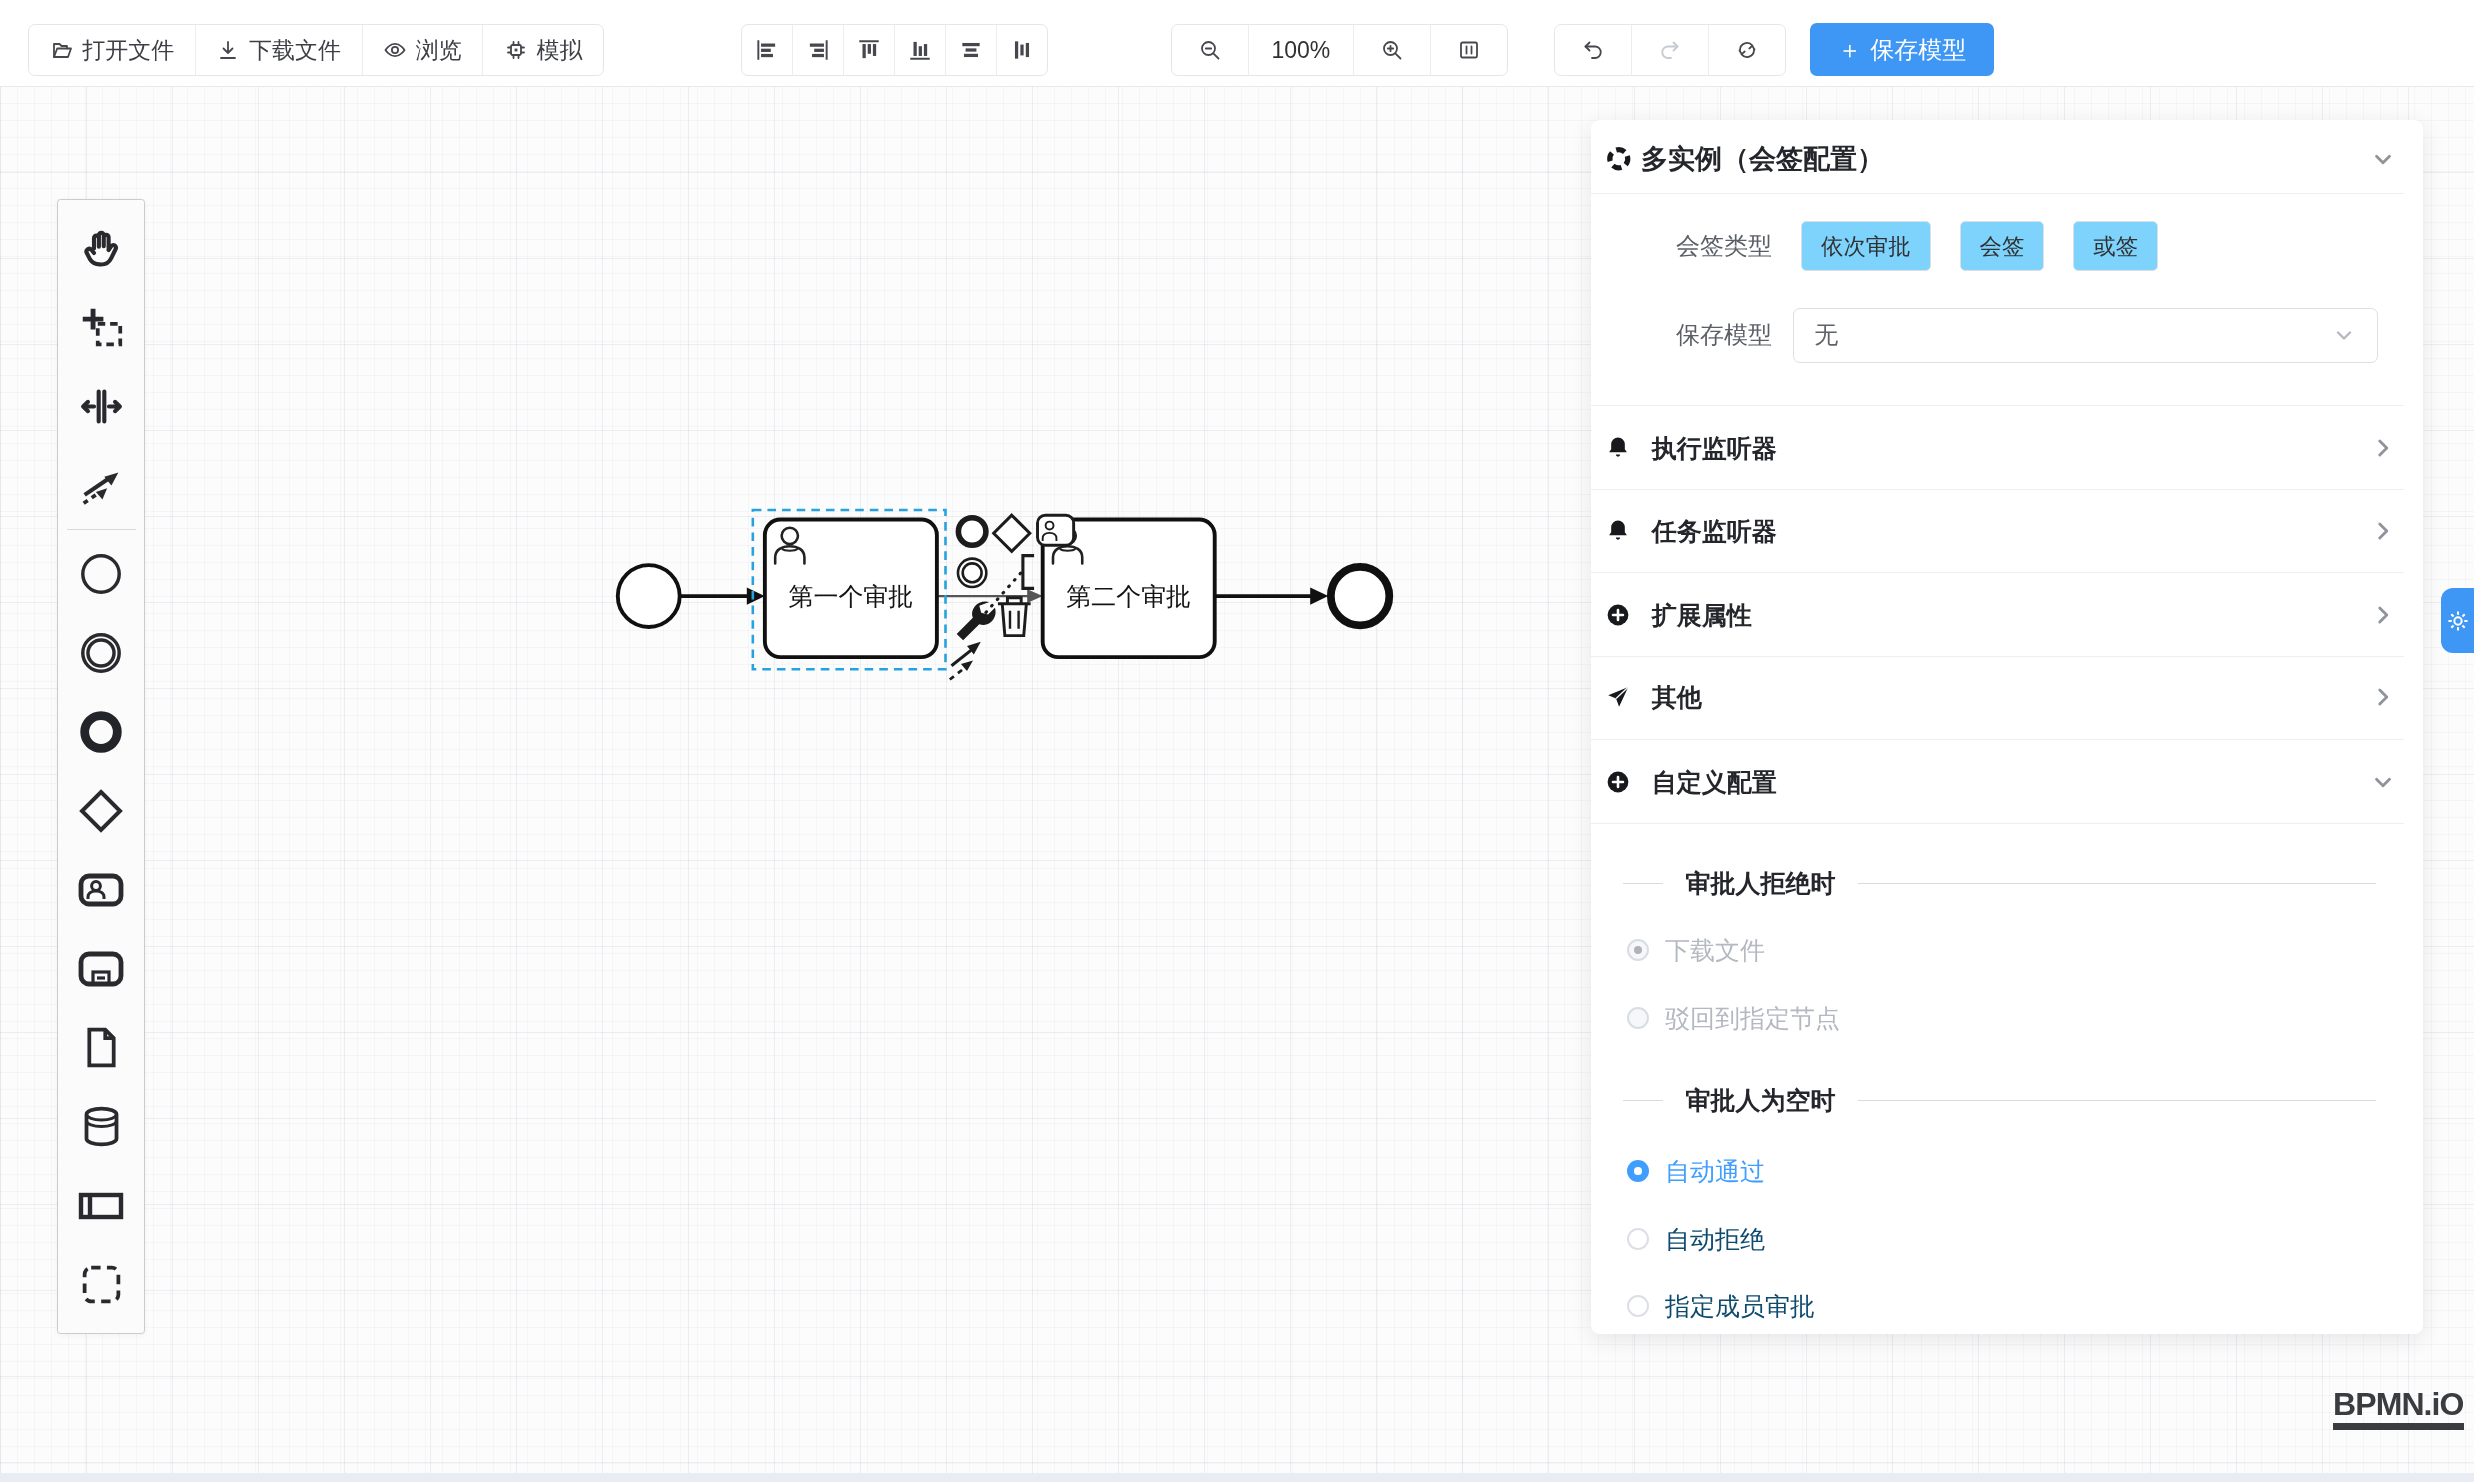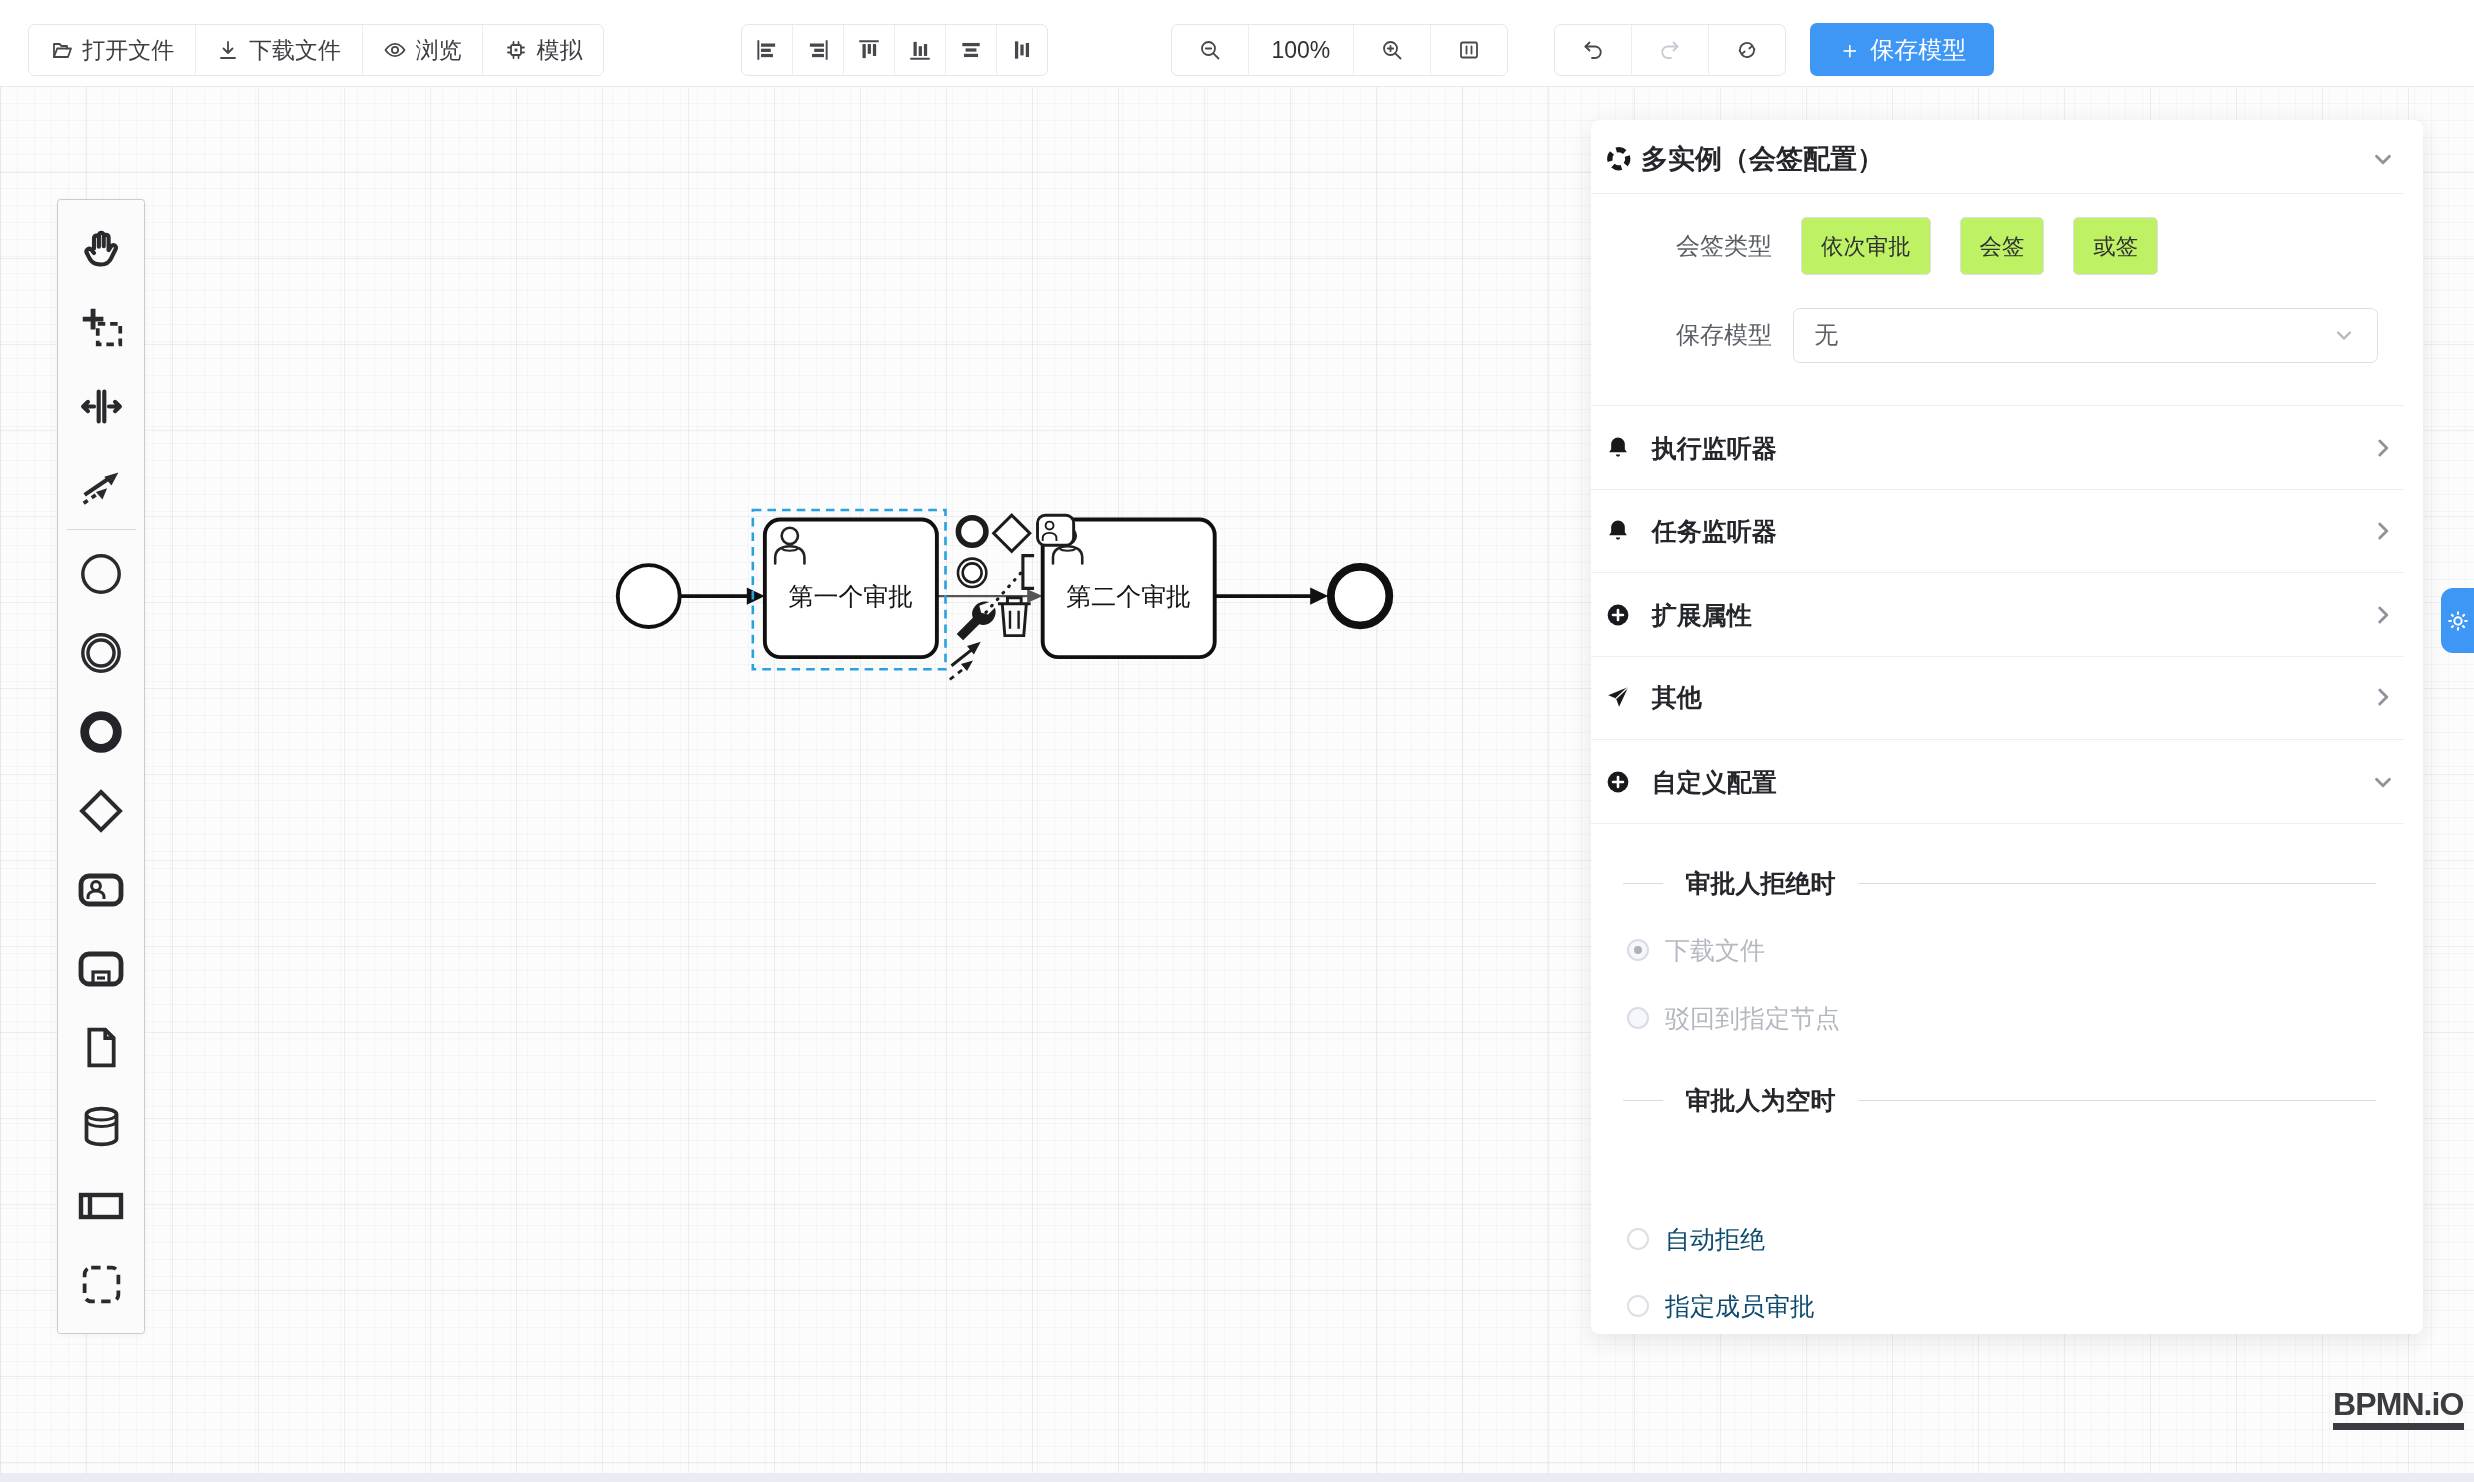--- a/index.html
+++ b/index.html
@@ -37,21 +37,21 @@
   .picon{stroke:#2a2a2e;fill:none;stroke-width:2.2;stroke-linecap:round;stroke-linejoin:round;}
   
   .panel{position:absolute;left:1591px;top:120px;width:832px;height:1214px;background:#fff;border-radius:8.6px;
          box-shadow:0 5.2px 22.4px rgba(31,35,41,.10);z-index:20;}
   .p-row{position:absolute;left:0;width:100%;box-sizing:border-box;display:flex;align-items:center;}
   .p-divider{position:absolute;left:0;width:813px;border-top:1.3px solid #eceef3;}
   .p-title{font-size:27px;font-weight:bold;color:#24262b;display:flex;align-items:center;gap:8.6px;}
   .sec-label{font-size:25px;font-weight:700;color:#24262b;display:flex;align-items:center;gap:21px;cursor:pointer;}
   .chev{position:absolute;right:27.5px;}
   .form-label{width:181px;text-align:right;font-size:24px;color:#5a5e66;flex:none;}
-  .qc-btn{height:58px;padding:0 19px;margin-left:29px;background:#bef264;border:1.3px solid #dcdfe6;border-radius:5.2px;
+  .qc-btn{height:50px;padding:0 19px;margin-left:29px;background:#7dd3fc;border:1.3px solid #dcdfe6;border-radius:5.2px;
           font-size:22.4px;color:#303133;display:flex;align-items:center;cursor:pointer;font-family:Liberation Sans, sans-serif;}
   .sel{margin-left:20.6px;width:585px;height:55px;border:1.3px solid #dcdfe6;border-radius:6.9px;display:flex;align-items:center;
        padding:0 20.6px;box-sizing:border-box;font-size:24px;color:#5f6368;cursor:pointer;justify-content:space-between;}
   .h-group{display:flex;align-items:center;padding:0 47px 0 32px;width:100%;box-sizing:border-box;}
   .h-line-s{width:40px;border-top:1.7px solid #d8dbe1;}
   .h-line-l{flex:1;border-top:1.7px solid #d8dbe1;}
   .h-title{margin:0 22.4px;font-size:25px;font-weight:bold;color:#24262b;}
   .radio-row{padding-left:36px;gap:15.5px;cursor:pointer;}
   .radio{width:22.4px;height:22.4px;border-radius:50%;box-sizing:border-box;border:2.2px solid #dcdfe6;background:#fff;flex:none;
          display:flex;align-items:center;justify-content:center;}
@@ -501,20 +501,24 @@
   </div>
 
   <div class="p-row" style="top:957px;height:46px;">
     <div class="h-group">
       <div class="h-line-s"></div>
       <span class="h-title">审批人为空时</span>
       <div class="h-line-l"></div>
     </div>
   </div>
 
+  <div class="p-row radio-row" style="top:1028px;height:46px;">
+    <span class="radio on"></span>
+    <span class="r-label blue">自动通过</span>
+  </div>
   <div class="p-row radio-row" style="top:1096px;height:46px;">
     <span class="radio"></span>
     <span class="r-label">自动拒绝</span>
   </div>
   <div class="p-row radio-row" style="top:1163px;height:46px;">
     <span class="radio"></span>
     <span class="r-label">指定成员审批</span>
   </div>
 </div>
 

